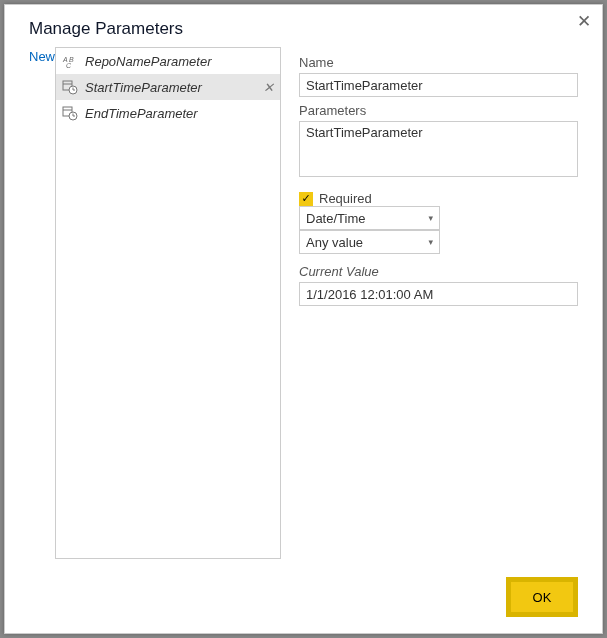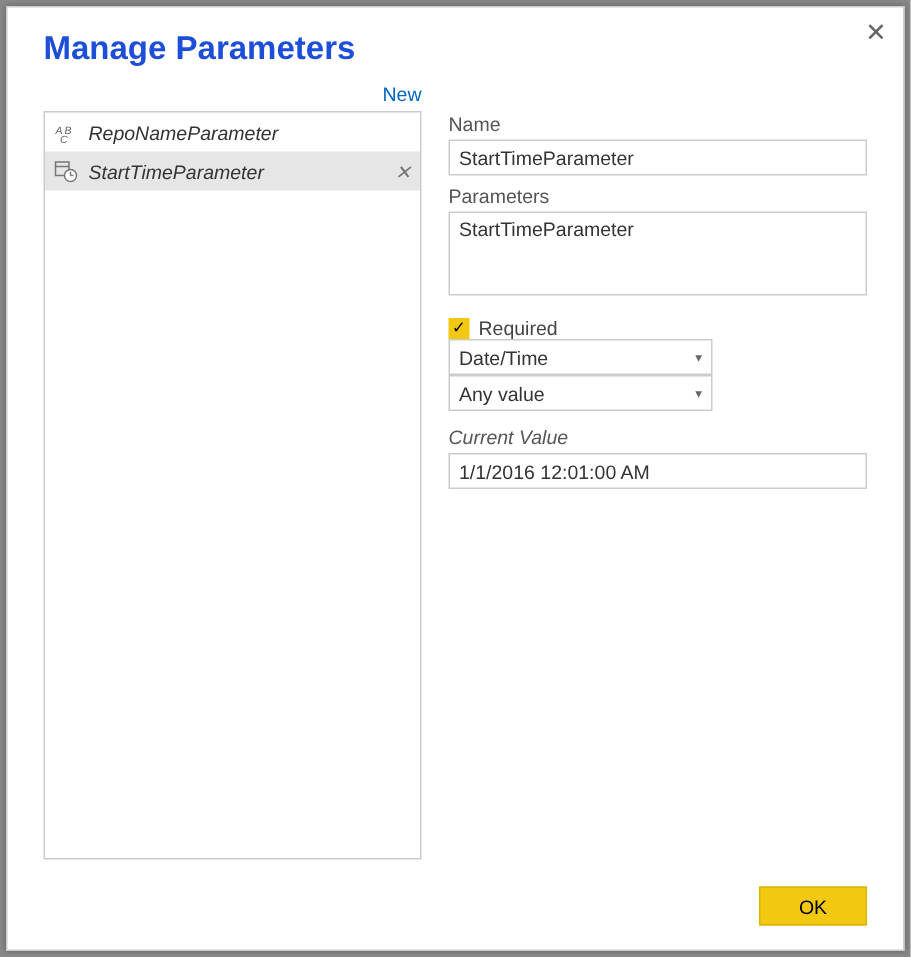--- a/index.html
+++ b/index.html
@@ -9,70 +9,70 @@
     background: #fff; border: 1px solid #ccc;
     box-shadow: 0 0 4px rgba(0,0,0,0.3);
     display: flex; flex-direction: column;
   }
   .close-x {
     position: absolute; right: 8px; top: 6px;
     font-size: 17px; color: #666; cursor: pointer;
     width: 20px; height: 20px; text-align: center;
   }
   .title {
-    font-size: 22px; font-weight: 700; color: #1d4ed8;
+    font-size: 17px; font-weight: 400; color: #0f172a;
     padding: 14px 24px 8px 24px;
   }
   .content {
     flex: 1; display: flex; padding: 0 24px 8px 24px; gap: 18px;
     min-height: 0;
   }
-  .left-col { width: 252px; display: flex; flex-direction: column; }
+  .left-col { width: 252px; display: flex; flex-direction: row; }
   .new-link {
     text-align: right; color: #0066bf; font-size: 13px;
     padding: 2px 0 4px 0; cursor: pointer;
   }
   .param-list {
     flex: 1; border: 1px solid #ccc; background: #fff;
     overflow: hidden;
   }
   .param-item {
     display: flex; align-items: center; height: 26px;
     font-size: 13px; color: #333; padding: 0 6px; gap: 7px;
     cursor: pointer;
     font-style: italic;
   }
   .param-item.selected { background: #e6e6e6; }
   .param-icon { width: 16px; height: 16px; position: relative; }
   .param-item .del { margin-left: auto; color: #777; font-size: 13px; }
   .right-col { flex: 1; display: flex; flex-direction: column; font-size: 13px; color: #444; }
   .field-label { margin-top: 6px; margin-bottom: 3px; font-size: 13px; color: #555; }
-  .field-label.first { margin-top: 22px; }
+  .field-label.first { margin-top: 8px; }
   input[type=text], textarea, .select {
     width: 100%; border: 1px solid #ccc; font-size: 13px;
     padding: 3px 6px; background: #fff; color: #333;
     font-family: inherit;
   }
   input[type=text] { height: 24px; }
   textarea { height: 56px; resize: none; }
-  .select { height: 24px; width: 176px; display: flex; align-items: center; justify-content: space-between; cursor: pointer; }
+  .select { height: 24px; width: 141px; display: flex; align-items: center; justify-content: space-between; cursor: pointer; }
   .select .caret { font-size: 9px; color: #666; }
   .checkbox-row { display: flex; align-items: center; gap: 6px; margin-top: 14px; }
   .cbox {
     width: 14px; height: 14px; background: #f2c811;
     display: flex; align-items: center; justify-content: center;
     font-size: 11px; color: #000; cursor: pointer;
   }
   .section-gap { margin-top: 10px; font-style: italic; }
   .buttons {
     display: flex; justify-content: flex-end; gap: 10px;
     padding: 10px 24px 16px 24px;
   }
   .btn {
-    min-width: 72px; height: 26px; border: 1px solid #a21caf;
+    min-width: 72px; height: 40px; border: 5px solid #a21caf;
     background: #fff; font-size: 13px; cursor: pointer;
     display: flex; align-items: center; justify-content: center;
   }
   .btn.primary { background: #f2c811; border-color: #d9b400; }
   svg { display: block; }
 </style>
 </head>
 <body>
 
 <div class="dialog">
@@ -107,20 +107,32 @@
               <line x1="1" y1="5" x2="10" y2="5" stroke="#777" stroke-width="1"></line>
               <circle cx="11" cy="11" r="4" fill="#fff" stroke="#777" stroke-width="1"></circle>
               <line x1="11" y1="11" x2="11" y2="8.5" stroke="#777" stroke-width="1"></line>
               <line x1="11" y1="11" x2="13" y2="11" stroke="#777" stroke-width="1"></line>
             </svg>
           </span>
           <span>StartTimeParameter</span>
           <span class="del">✕</span>
         </div>
 
+        <div class="param-item">
+          <span class="param-icon">
+            <svg width="16" height="16" viewBox="0 0 16 16">
+              <rect x="1" y="2" width="9" height="9" fill="none" stroke="#777" stroke-width="1"></rect>
+              <line x1="1" y1="5" x2="10" y2="5" stroke="#777" stroke-width="1"></line>
+              <circle cx="11" cy="11" r="4" fill="#fff" stroke="#777" stroke-width="1"></circle>
+              <line x1="11" y1="11" x2="11" y2="8.5" stroke="#777" stroke-width="1"></line>
+              <line x1="11" y1="11" x2="13" y2="11" stroke="#777" stroke-width="1"></line>
+            </svg>
+          </span>
+          <span>EndTimeParameter</span>
+        </div>
 
       </div>
     </div>
 
     <div class="right-col">
 
       <div class="field-label first">Name</div>
       <input type="text" value="StartTimeParameter" style="">
 
       <div class="field-label">Parameters</div>

